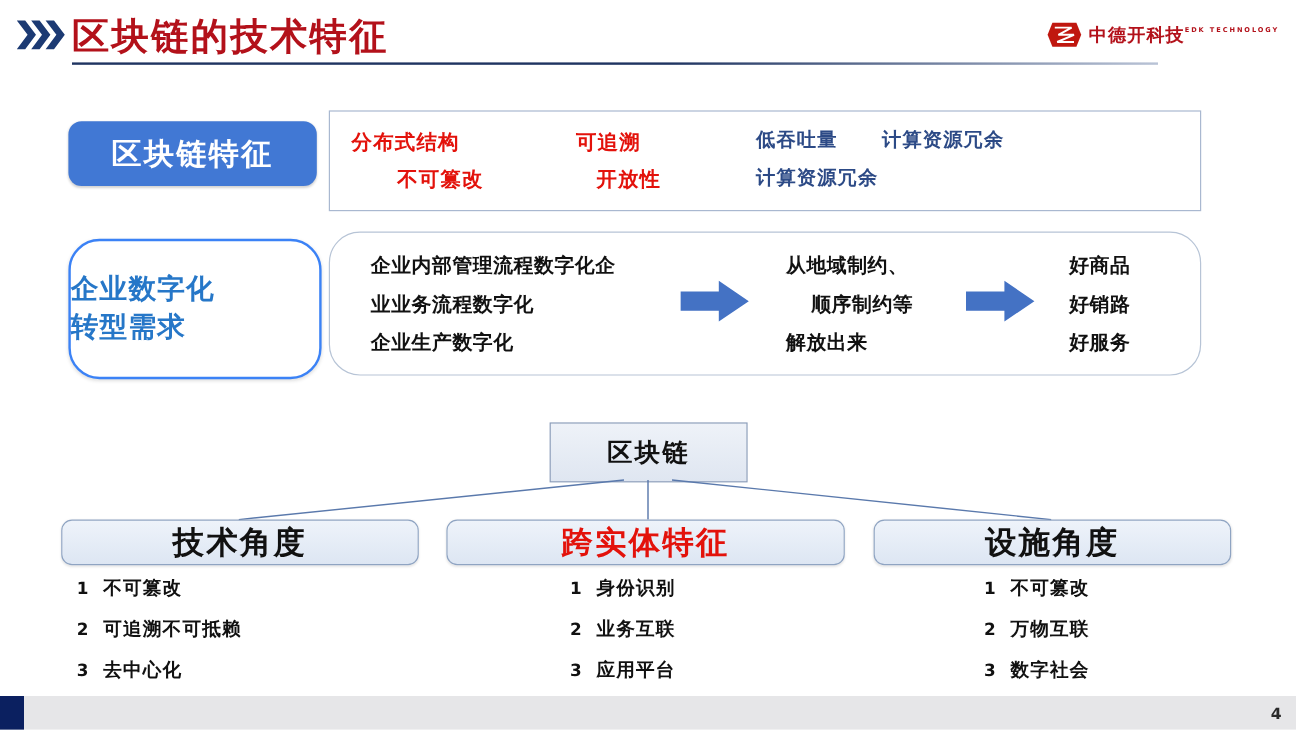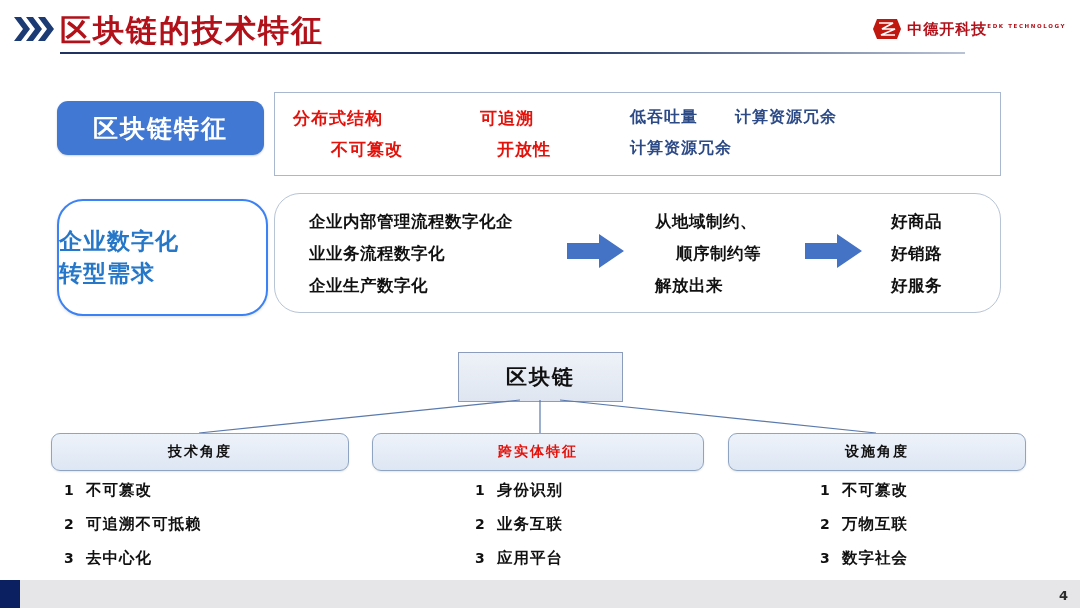--- a/index.html
+++ b/index.html
@@ -67,21 +67,21 @@
     display:flex;align-items:center;justify-content:center;
     font-size:21px;font-weight:bold;color:#111111;letter-spacing:2px;
   }
   .tree-lines{position:absolute;left:0;top:395px;width:1080px;height:45px;}
 
   .node{
     position:absolute;height:36px;top:433px;
     background:linear-gradient(to bottom,#eef3fa 0%,#dde6f3 100%);
     border:1px solid #8fa4c2;border-radius:9px;
     display:flex;align-items:center;justify-content:center;
-    font-size:14px;font-weight:bold;letter-spacing:2px;
+    font-size:26px;font-weight:bold;letter-spacing:2px;
     box-shadow:0 1px 2px rgba(0,0,0,.10);
   }
   .node.n1{left:51px;width:296px;color:#111111;}
   .node.n2{left:372px;width:330px;color:#e3120b;}
   .node.n3{left:728px;width:296px;color:#111111;}
 
   .list{position:absolute;top:480px;font-size:15.5px;font-weight:bold;color:#111111;}
   .list.l1{left:64px;}
   .list.l2{left:475px;}
   .list.l3{left:820px;}

